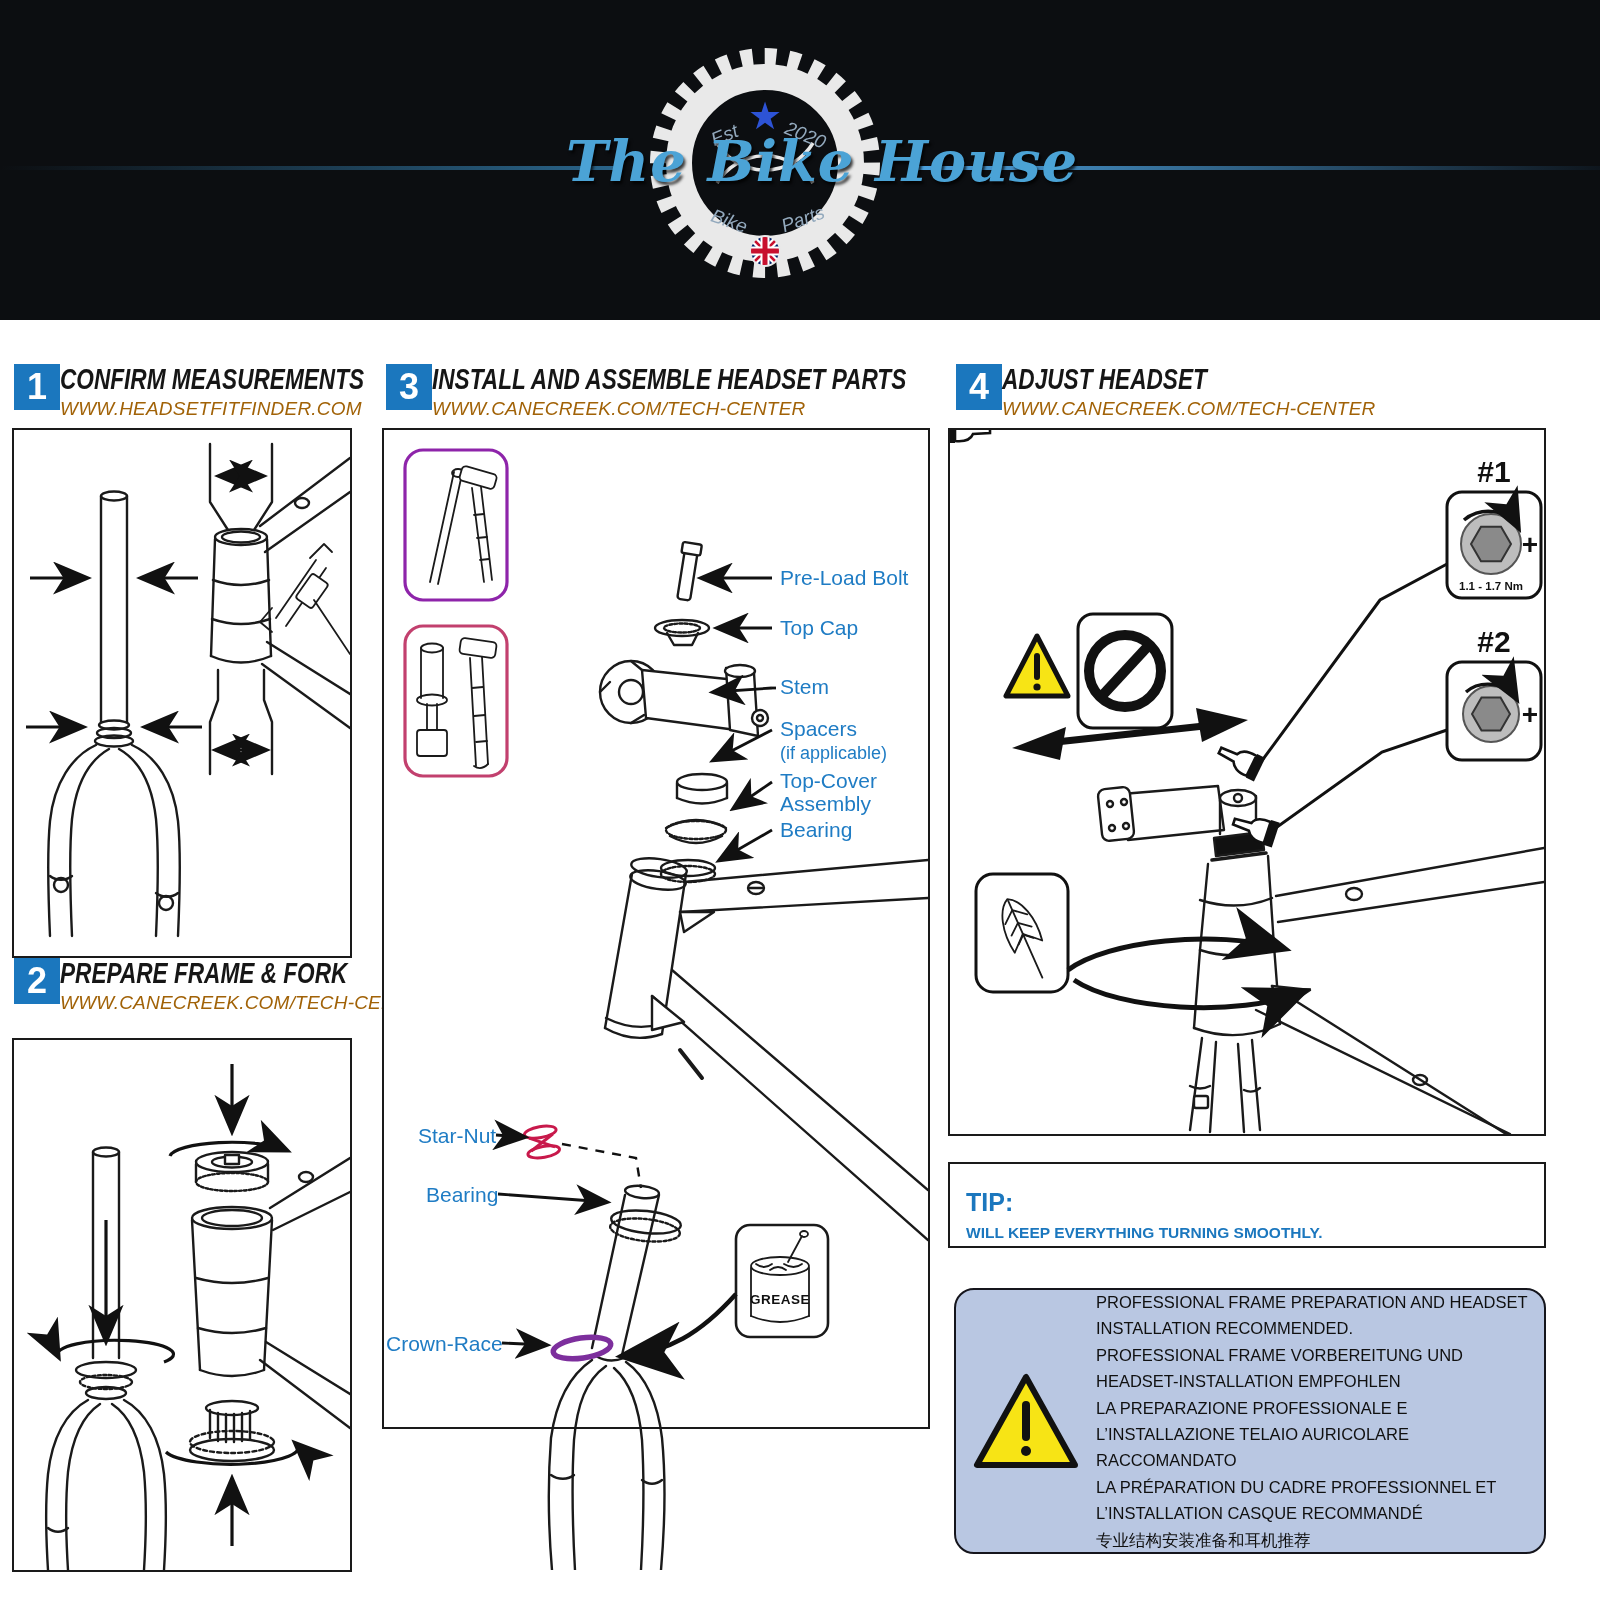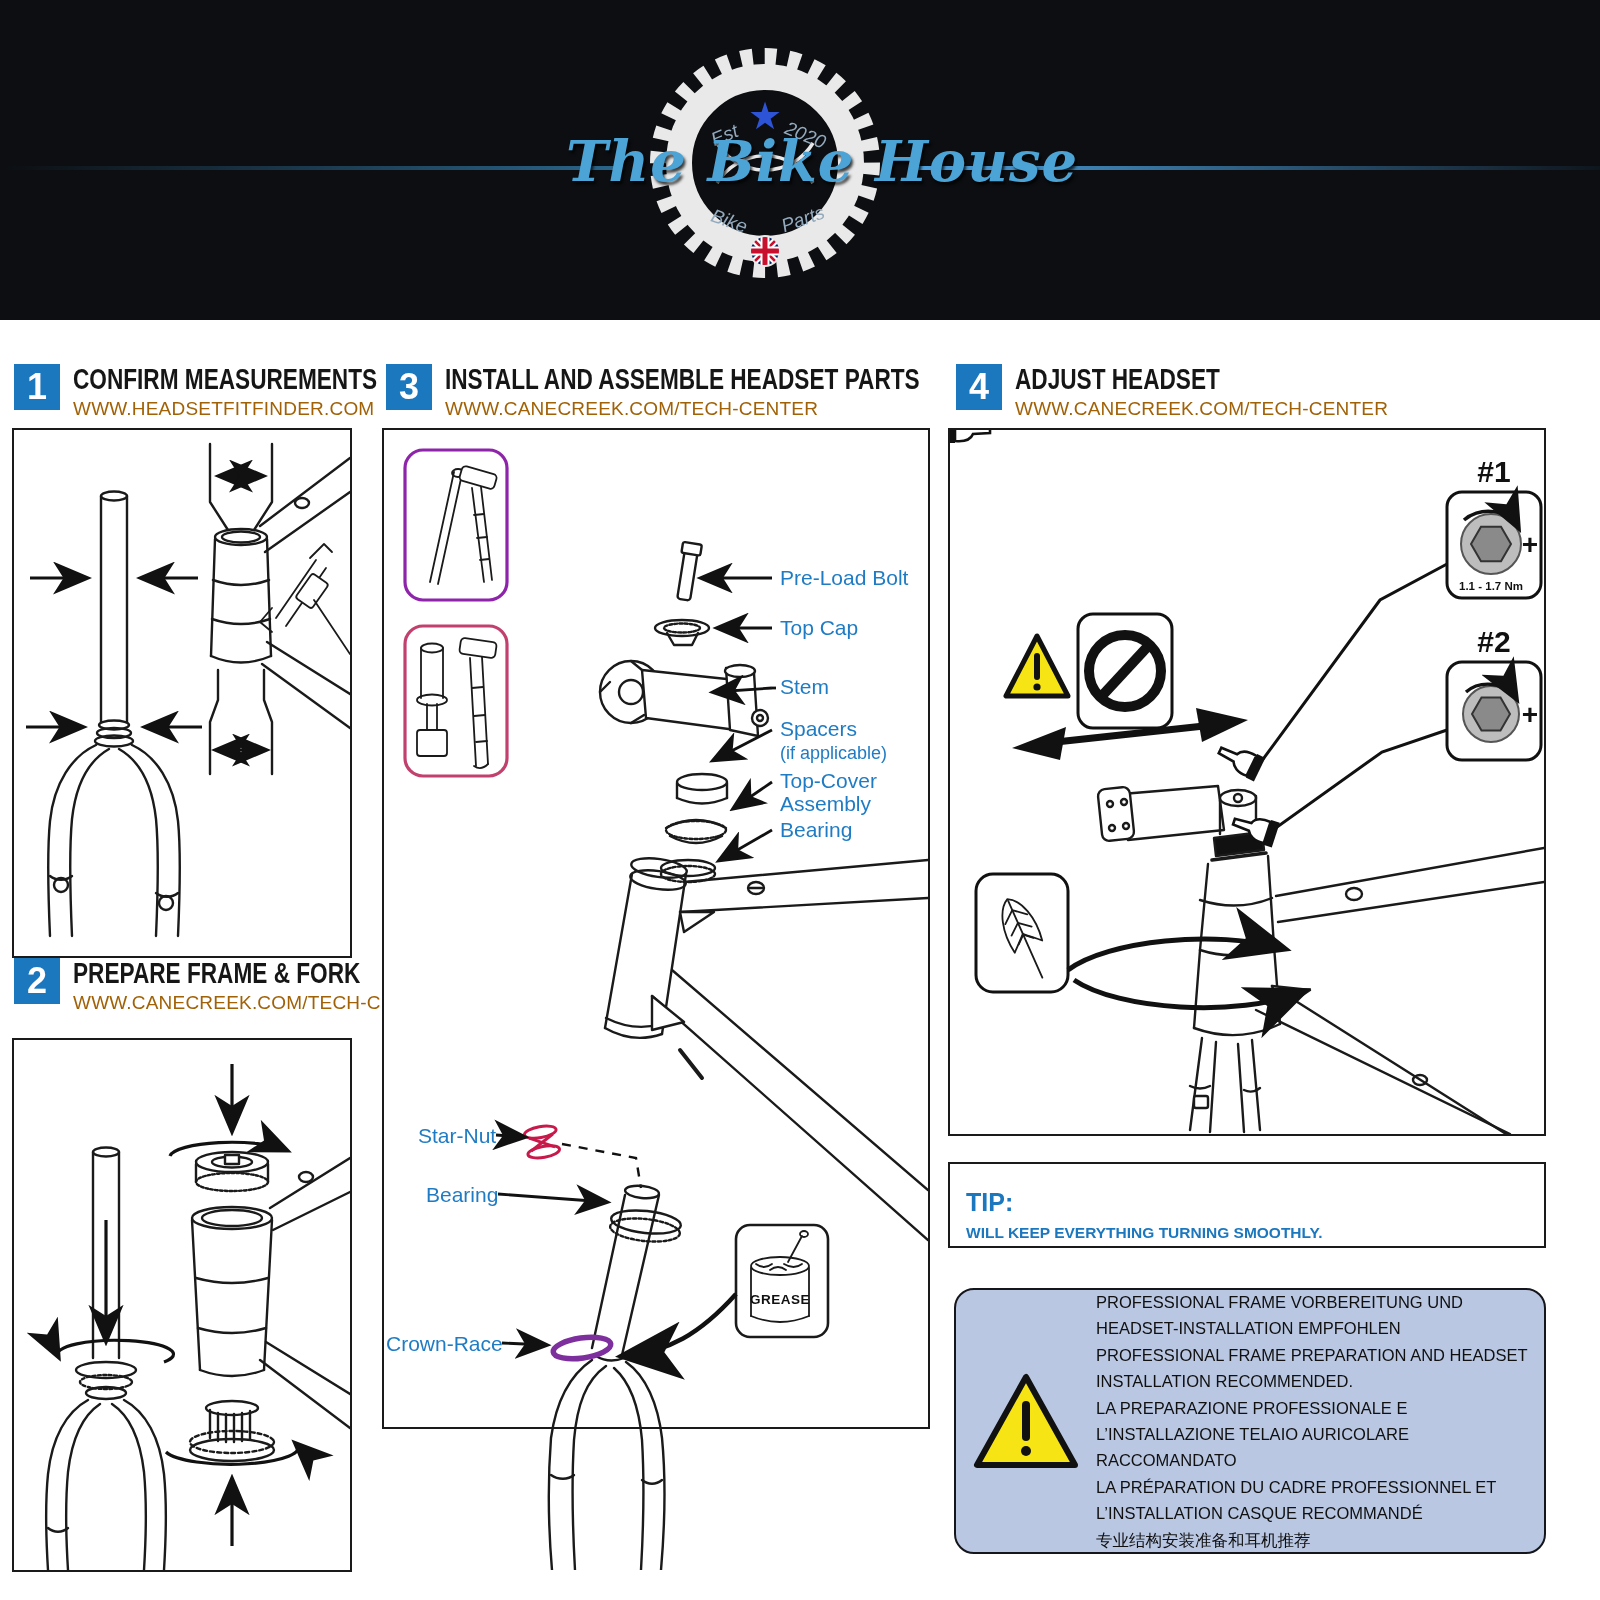--- a/index.html
+++ b/index.html
@@ -13,21 +13,21 @@
   .streak.right{left:915px;width:685px;background:linear-gradient(to right,rgba(80,170,235,.95),rgba(40,110,170,.08));}
   .logo-wrap{position:absolute;left:595px;top:15px;width:340px;height:295px;}
   .brand-title{position:absolute;left:0;top:128px;width:1600px;text-align:center;
       font-family:"DejaVu Serif",serif;font-style:italic;font-weight:bold;font-size:56px;
       color:#4ba3d6;text-shadow:2px 3px 3px rgba(0,0,0,.75);letter-spacing:1px;padding-left:22px;}
 
   
   .sec-head{position:absolute;display:flex;align-items:flex-start;}
   .sec-num{width:46px;height:46px;background:#1b77be;color:#fff;font-weight:bold;font-size:36px;
       display:flex;align-items:center;justify-content:center;flex:0 0 auto;}
-  .sec-txt{margin-left:13px;}
+  .sec-txt{font-style:italic;}
   .sec-title{font-size:29px;font-weight:bold;color:#161616;white-space:nowrap;
       transform:scaleX(.78);transform-origin:left center;line-height:1.0;margin-top:1px;}
   .sec-url{font-size:19px;color:#a16207;margin-top:4px;letter-spacing:.2px;}
 
   
   .panel{position:absolute;border:2px solid #1a1a1a;background:#fff;box-sizing:border-box;}
 
   
   .tip{padding:24px 0 0 16px;}
   .tip-head{color:#1b77be;font-weight:bold;font-size:25px;}
@@ -520,19 +520,19 @@
 
 <div class="advisory" style="left:954px;top:1288px;width:592px;height:266px;">
   <div class="advisory-icon">
     <svg width="110" height="100" viewBox="0 0 110 100">
       <polygon points="55,6 6,94 104,94" fill="#f7e415" stroke="#111" stroke-width="6" stroke-linejoin="round"></polygon>
       <line x1="55" y1="34" x2="55" y2="66" stroke="#111" stroke-width="8" stroke-linecap="round"></line>
       <circle cx="55" cy="80" r="5" fill="#111"></circle>
     </svg>
   </div>
   <div class="advisory-text">
+    <div>PROFESSIONAL FRAME PREPARATION AND HEADSET INSTALLATION RECOMMENDED.</div>
     <div>PROFESSIONAL FRAME VORBEREITUNG UND HEADSET-INSTALLATION EMPFOHLEN</div>
-    <div>PROFESSIONAL FRAME PREPARATION AND HEADSET INSTALLATION RECOMMENDED.</div>
     <div>LA PREPARAZIONE PROFESSIONALE E L’INSTALLAZIONE TELAIO AURICOLARE RACCOMANDATO</div>
     <div>LA PRÉPARATION DU CADRE PROFESSIONNEL ET L’INSTALLATION CASQUE RECOMMANDÉ</div>
     <div>专业结构安装准备和耳机推荐</div>
   </div>
 </div>
 
 </body></html>

